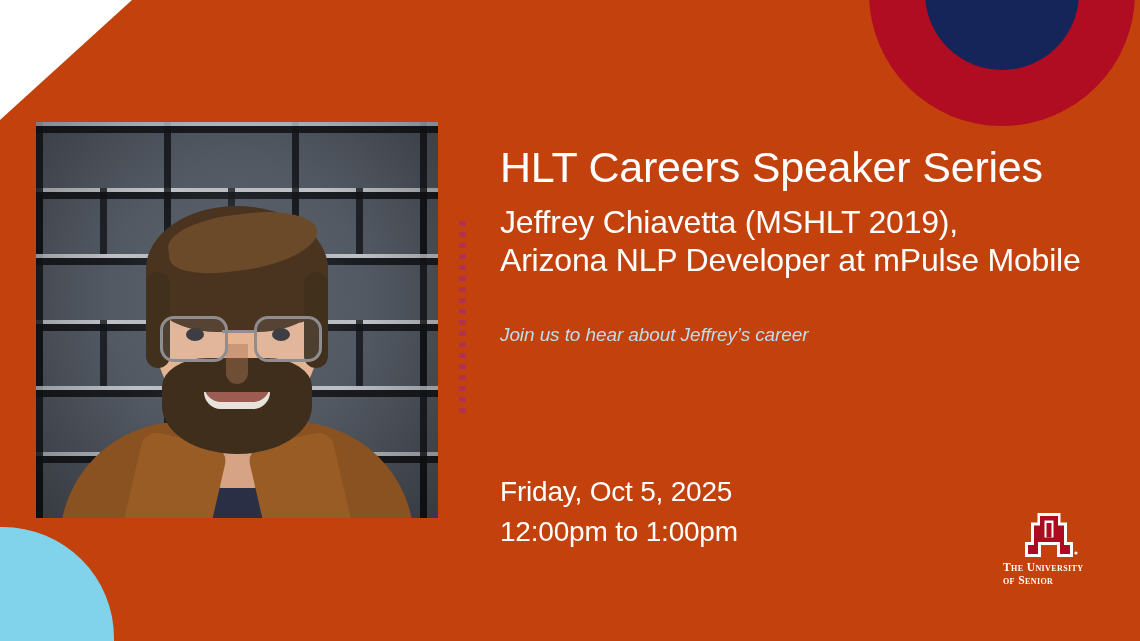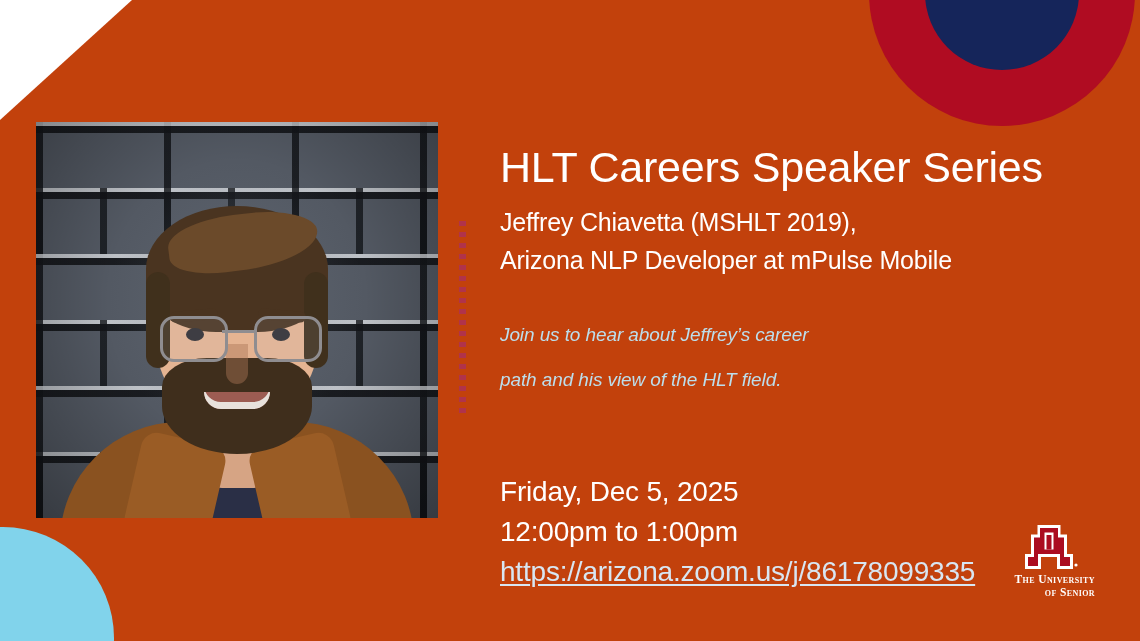--- a/index.html
+++ b/index.html
@@ -260,21 +260,21 @@
     font-size: 43px;
     line-height: 52px;
     color: #ffffff;
     font-weight: 400;
     letter-spacing: -0.2px;
     white-space: nowrap;
   }
   .subtitle {
     position: absolute;
     left: 500px; top: 203px;
-    font-size: 25px;
+    font-size: 32px;
     line-height: 38px;
     color: #ffffff;
     font-weight: 400;
     letter-spacing: -0.2px;
     white-space: nowrap;
   }
   .blurb {
     position: absolute;
     left: 500px; top: 312px;
     font-size: 19px;
@@ -299,23 +299,23 @@
     color: #d8e6f2;
     text-decoration: underline;
     text-underline-offset: 3px;
     cursor: pointer;
   }
 
   
   .ua-logo {
     position: absolute;
     left: 1003px;
-    top: 524px;
+    top: 512px;
     width: 92px;
-    text-align: right;
+    text-align: left;
   }
   .ua-block-a { display: block; margin: 0 auto; }
   .ua-wordmark {
     margin-top: 3px;
     color: #ffffff;
     font-family: "Liberation Serif", serif;
     font-size: 11.5px;
     line-height: 13px;
     letter-spacing: 0.4px;
     font-variant: small-caps;
@@ -364,27 +364,25 @@
 
   <div class="title">HLT Careers Speaker Series</div>
 
   <div class="subtitle">
     <div>Jeffrey Chiavetta (MSHLT 2019),</div>
     <div>Arizona NLP Developer at mPulse Mobile</div>
   </div>
 
   <div class="blurb">
     <div>Join us to hear about Jeffrey’s career</div>
-    <div>path and his view of the HLT field.</div>
   </div>
 
   <div class="details">
-    <div>Friday, Dec 5, 2025</div>
+    <div>Friday, Oct 5, 2025</div>
     <div>12:00pm to 1:00pm</div>
-    <div class="zoom-link">https://arizona.zoom.us/j/86178099335</div>
   </div>
 
   <div class="ua-logo">
     <svg class="ua-block-a" width="62" height="46" viewBox="0 0 62 46">
       <path d="M19.5 1 L42.5 1 L42.5 10.5 L49 10.5 L49 30 L55 30 L55 45 L39 45 L39 33 L23 33 L23 45 L7 45 L7 30 L13 30 L13 10.5 L19.5 10.5 Z" fill="#ffffff"></path>
       <path d="M22 4 L40 4 L40 13.5 L46 13.5 L46 33 L52 33 L52 42 L42 42 L42 30 L20 30 L20 42 L10 42 L10 33 L16 33 L16 13.5 L22 13.5 Z" fill="#ab0c20"></path>
       <path d="M26.5 8.5 L35.5 8.5 L35.5 25.5 L26.5 25.5 Z" fill="#ffffff"></path>
       <path d="M28.5 11 L33.5 11 L33.5 25.5 L28.5 25.5 Z" fill="#ab0c20"></path>
       <circle cx="58" cy="41" r="1.6" fill="#ffffff"></circle>
     </svg>

